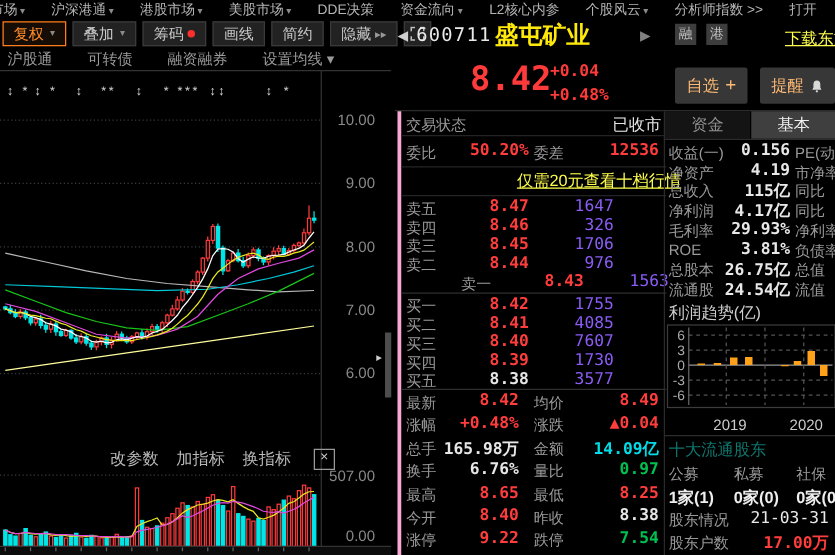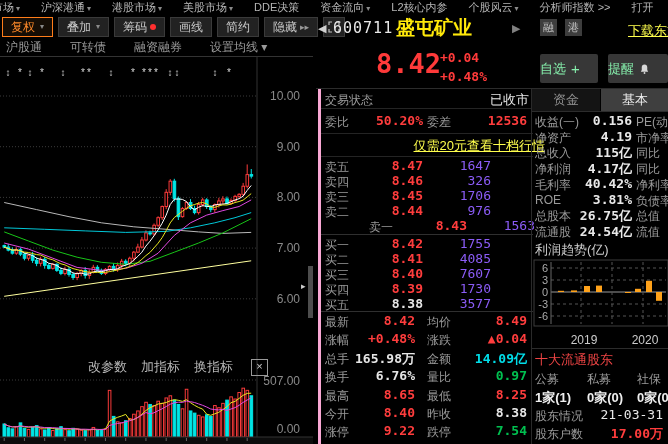--- a/index.html
+++ b/index.html
@@ -13,22 +13,22 @@
   .menu-caret{color:#8a8a8a;font-size:8px;margin-left:2px;}
   .toolbar{left:2px;top:17px;display:flex;gap:5px;align-items:center;}
   .tb-btn{background:#222;border:1px solid #3a3a3a;color:#c9c9c9;font-size:12px;
     padding:1px 8px;height:16px;line-height:16px;display:flex;align-items:center;gap:3px;}
   .tb-btn.accent{color:#ff8a2a;border-color:#ff7d1a;background:#150d05;}
   .dot{width:6px;height:6px;border-radius:50%;background:#ff2f2f;display:inline-block;}
   .subnav{left:6px;top:39px;display:flex;gap:28px;font-size:12px;color:#9a9a9a;}
   .hdr-border{left:316px;top:88px;width:352px;border-top:1px solid #2c2c2c;}
   .badge{width:17px;height:17px;background:#3d3d3d;color:#c0c0c0;font-size:11px;
     text-align:center;line-height:17px;display:inline-block;}
-  .btn-dark{background:#373737;border-radius:2px;color:#86efac;font-size:13px;
-    display:flex;align-items:center;justify-content:flex-start;gap:5px;}
+  .btn-dark{background:#373737;border-radius:2px;color:#fdba74;font-size:13px;
+    display:flex;align-items:center;justify-content:center;gap:5px;}
   .lbl{color:#9a9a9a;font-size:12px;}.val-cyan:{color:#00dde8;}
   .yellow-link{color:#ffff4d;text-decoration:underline;font-size:13px;}
   .row-line{border-top:1px solid #242424;}
   .orow{position:absolute;left:0;width:212px;height:15px;}
   .orow .l{position:absolute;left:4px;top:1px;font-size:12px;color:#9a9a9a;}
   .orow .p{position:absolute;left:38px;top:0;width:64px;text-align:right;font-size:13px;font-weight:bold;}
   .orow .v{position:absolute;left:108px;top:0;width:62px;text-align:right;font-size:13px;color:#8b5cf6;}
   .srow{position:absolute;left:0;width:212px;height:18px;}
   .srow .l1{position:absolute;left:4px;top:2px;}
   .srow .v1{position:absolute;left:28px;top:1px;width:66px;text-align:right;font-size:13px;font-weight:bold;}
@@ -517,21 +517,21 @@
           <span class="v num">115亿</span>
           <span class="l2">同比</span>
         </div>
         <div class="brow" style="top: 47.1px;">
           <span class="l">净利润</span>
           <span class="v num">4.17亿</span>
           <span class="l2">同比</span>
         </div>
         <div class="brow" style="top: 62.8px;">
           <span class="l">毛利率</span>
-          <span class="v num">40.42%</span>
+          <span class="v num">29.93%</span>
           <span class="l2">净利率</span>
         </div>
         <div class="brow" style="top: 78.5px;">
           <span class="l">ROE</span>
           <span class="v num">3.81%</span>
           <span class="l2">负债率</span>
         </div>
         <div class="brow" style="top: 94.2px;">
           <span class="l">总股本</span>
           <span class="v num">26.75亿</span>
@@ -565,21 +565,21 @@
         <rect x="52" y="28" width="6" height="6" fill="#ffa21a" stroke="none" stroke-width="1"></rect>
         <rect x="64" y="27.6" width="6" height="6.4" fill="#ffa21a" stroke="none" stroke-width="1"></rect>
         <rect x="93" y="34" width="6" height="1" fill="#ffa21a" stroke="none" stroke-width="1"></rect>
         <rect x="103" y="30.8" width="6" height="3.2" fill="#ffa21a" stroke="none" stroke-width="1"></rect>
         <rect x="114" y="22.8" width="6" height="11.2" fill="#ffa21a" stroke="none" stroke-width="1"></rect>
         <rect x="124" y="34" width="6" height="8.8" fill="#ffa21a" stroke="none" stroke-width="1"></rect>
         <text x="52" y="86" fill="#cccccc" font-size="12" text-anchor="middle" font-family="DejaVu Sans Mono,monospace">2019</text>
         <text x="113" y="86" fill="#cccccc" font-size="12" text-anchor="middle" font-family="DejaVu Sans Mono,monospace">2020</text>
       </svg>
     <div class="abs row-line" style="left:0;top:259px;width:137px;border-top-color:#2c2c2c;"></div>
-    <span class="abs" style="left:3px;top:262px;font-size:13px;color:#ef4444;">十大流通股东</span>
+    <span class="abs" style="left:3px;top:262px;font-size:13px;color:#0f766e;">十大流通股东</span>
     <div class="abs" style="left:0;top:282px;width:137px;" id="holdercols">
         <span class="lbl" style="position: absolute; left: 3px; top: 0px;">公募</span>
         <span class="lbl" style="position: absolute; left: 55px; top: 0px;">私募</span>
         <span class="lbl" style="position: absolute; left: 105px; top: 0px;">社保</span>
       </div>
     <div class="abs" style="left:0;top:300px;width:137px;white-space:nowrap;" id="holdercounts">
         <span style="position: absolute; left: 3px; top: 0px; font-size: 13px; font-weight: bold; color: rgb(238, 238, 238);">1家(1)</span>
         <span style="position: absolute; left: 55px; top: 0px; font-size: 13px; font-weight: bold; color: rgb(238, 238, 238);">0家(0)</span>
         <span style="position: absolute; left: 105px; top: 0px; font-size: 13px; font-weight: bold; color: rgb(238, 238, 238);">0家(0)</span>
       </div>

